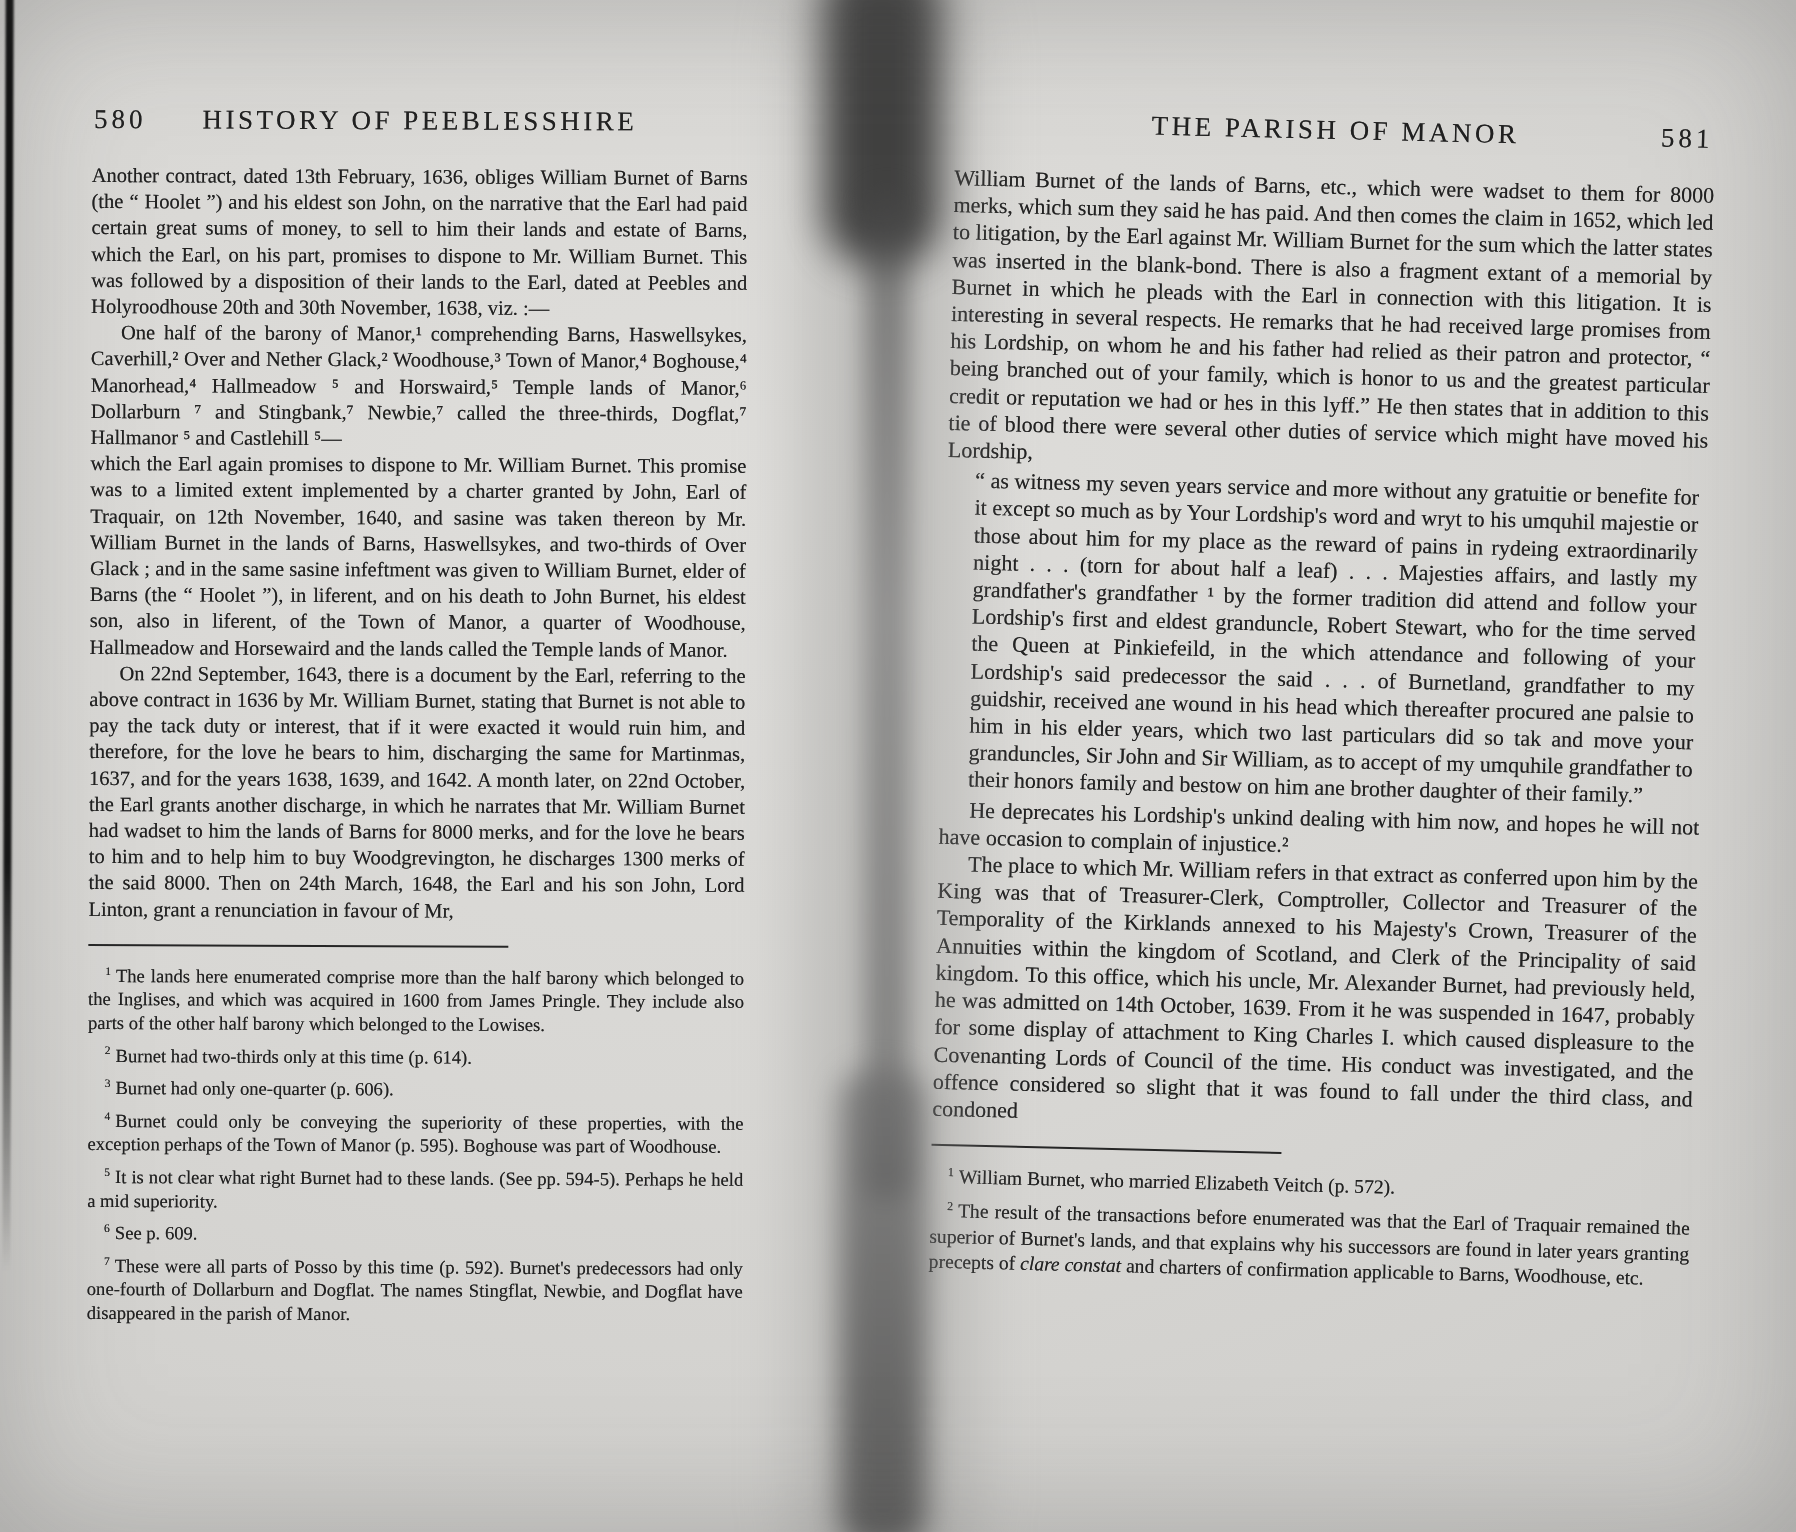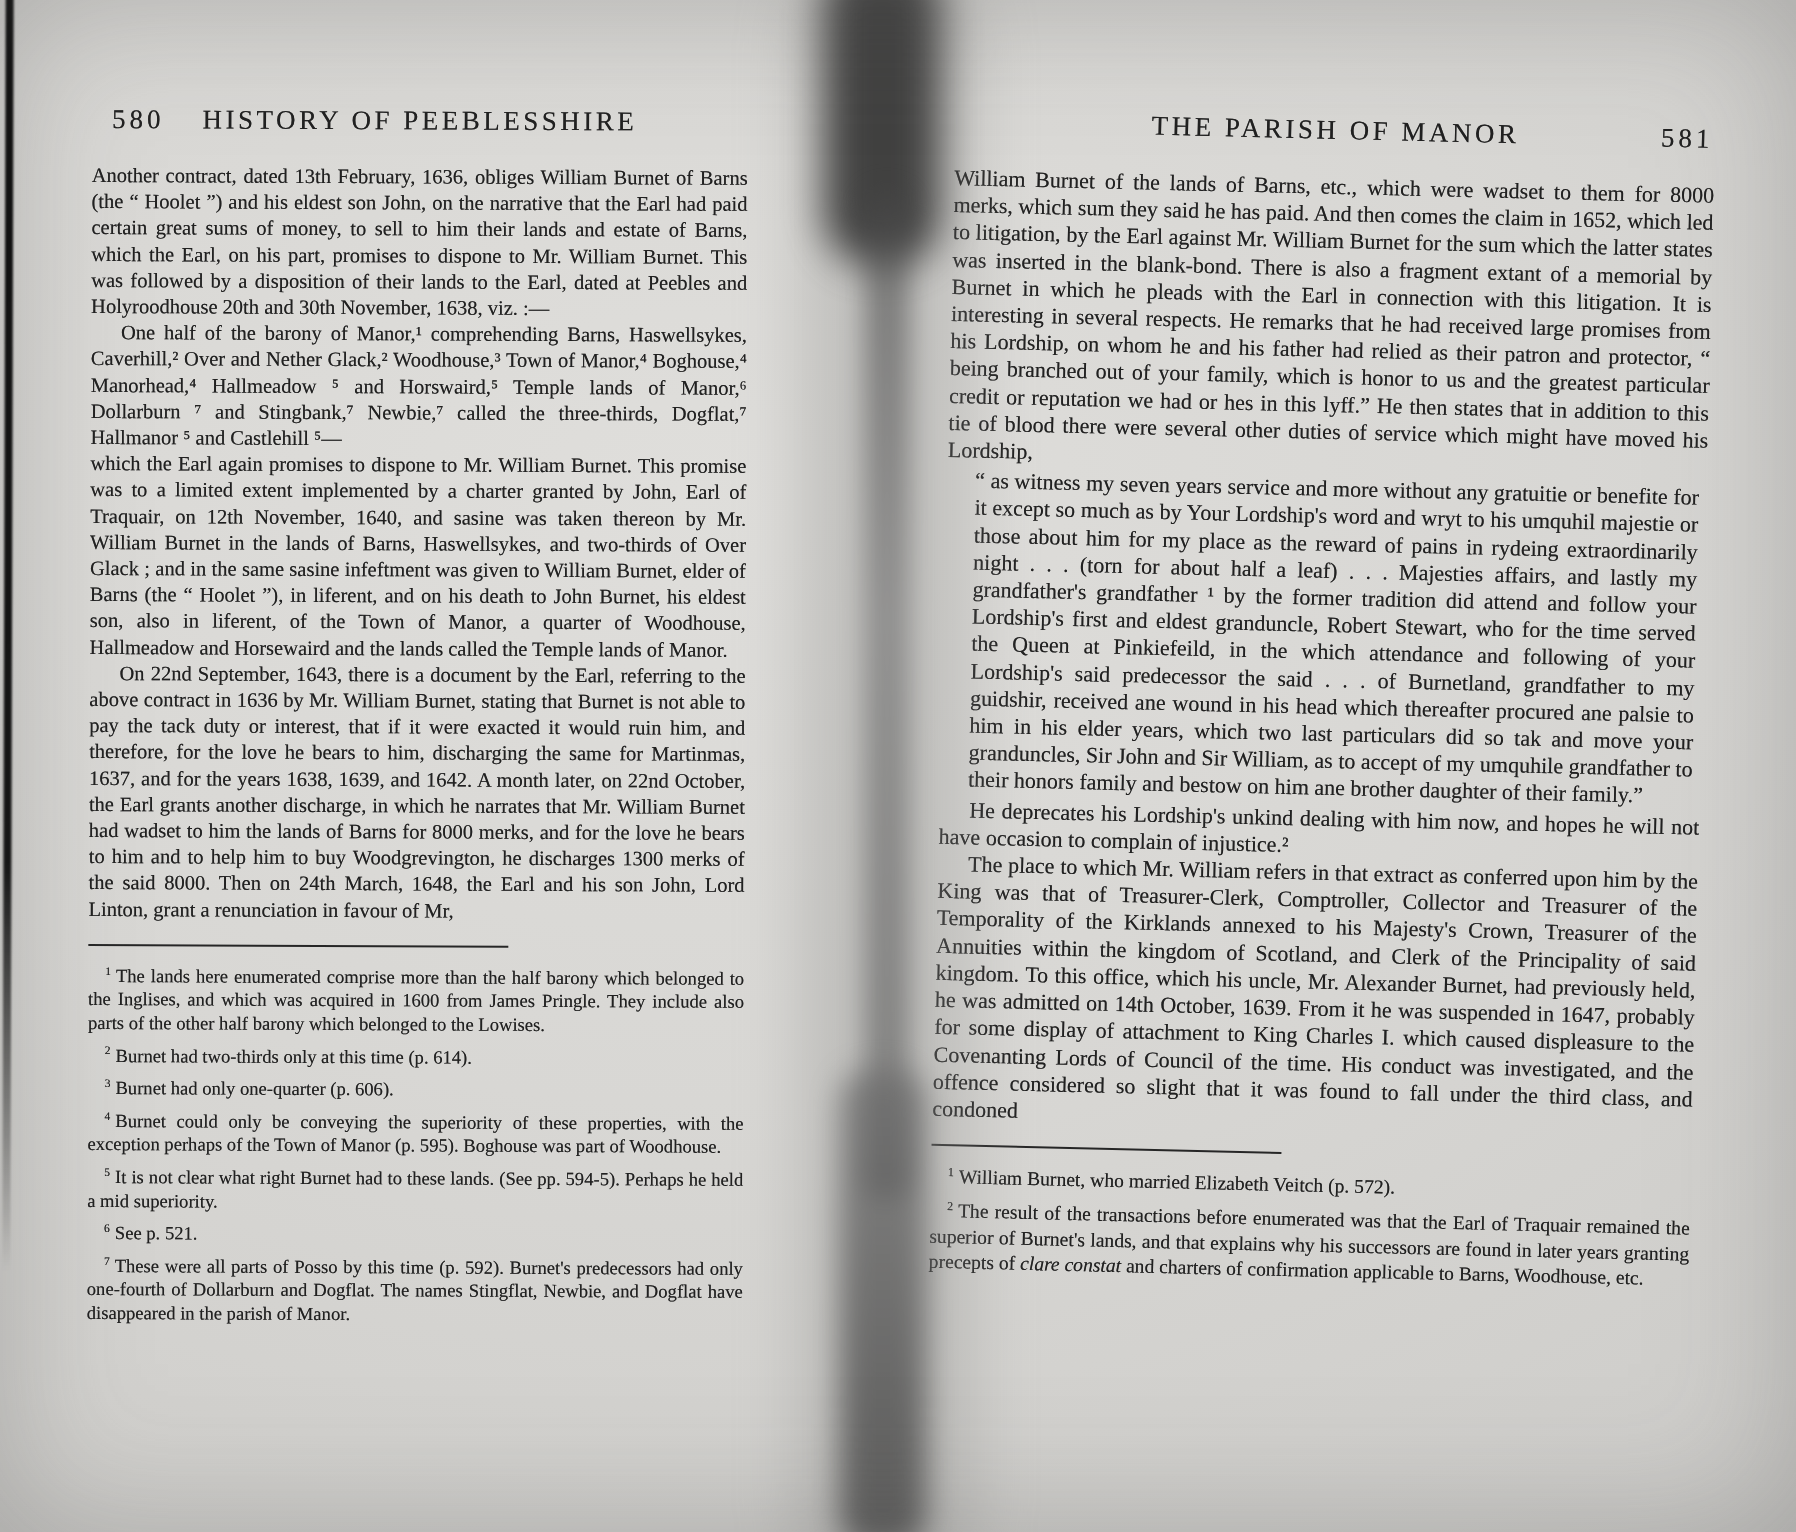--- a/index.html
+++ b/index.html
@@ -12,21 +12,21 @@
   .scan::after{content:"";position:absolute;inset:0;pointer-events:none;
     box-shadow:inset 0 0 140px rgba(90,90,88,.35);}
   .edge{position:absolute;left:4px;top:-8px;width:8px;height:1280px;
     background:linear-gradient(to bottom,#060606 0%,#0b0b0b 68%,rgba(10,10,10,0) 100%);
     filter:blur(1.2px);transform:rotate(0.15deg);}
   .page{position:absolute;}
   .page.left{left:92px;top:104px;width:656px;transform:rotate(0.25deg);transform-origin:top left;}
   .page.right{left:956px;top:106px;width:760px;transform:rotate(1.35deg);transform-origin:top left;}
   .hdr{position:relative;height:38px;margin-bottom:20px;}
   .hdr .num{position:absolute;top:0;font-size:27px;letter-spacing:4px;}
-  .numl{left:20px;}
+  .numl{left:2px;}
   .numr{right:2px;}
   .hdr .ttl{text-align:center;font-size:27px;letter-spacing:3.5px;white-space:nowrap;}
   .body-text p{margin:0;text-align:justify;}
   .left .body-text p{font-size:20.5px;line-height:26.2px;}
   .right .body-text p{font-size:22px;line-height:27.2px;}
   p.ind{text-indent:30px;}
   p.quote{margin:3px 8px 3px 28px !important;}
   .txt{text-shadow:0 0 .5px rgba(25,25,25,.6);}
   .fns{margin-top:22px;}
   .rule{border-top:2.5px solid #262626;margin-bottom:18px;}
@@ -67,21 +67,21 @@
       <p class="txt">which the Earl again promises to dispone to Mr. William Burnet. This promise was to a limited extent implemented by a charter granted by John, Earl of Traquair, on 12th November, 1640, and sasine was taken thereon by Mr. William Burnet in the lands of Barns, Haswellsykes, and two-thirds of Over Glack ; and in the same sasine infeftment was given to William Burnet, elder of Barns (the “ Hoolet ”), in liferent, and on his death to John Burnet, his eldest son, also in liferent, of the Town of Manor, a quarter of Woodhouse, Hallmeadow and Horsewaird and the lands called the Temple lands of Manor.</p>
       <p class="txt ind">On 22nd September, 1643, there is a document by the Earl, referring to the above contract in 1636 by Mr. William Burnet, stating that Burnet is not able to pay the tack duty or interest, that if it were exacted it would ruin him, and therefore, for the love he bears to him, discharging the same for Martinmas, 1637, and for the years 1638, 1639, and 1642. A month later, on 22nd October, the Earl grants another discharge, in which he narrates that Mr. William Burnet had wadset to him the lands of Barns for 8000 merks, and for the love he bears to him and to help him to buy Woodgrevington, he discharges 1300 merks of the said 8000. Then on 24th March, 1648, the Earl and his son John, Lord Linton, grant a renunciation in favour of Mr,</p>
     </div>
     <div class="fns">
       <div class="rule"></div>
       <p class="fn txt"><sup class="fnm">1</sup><span>The lands here enumerated comprise more than the half barony which belonged to the Inglises, and which was acquired in 1600 from James Pringle. They include also parts of the other half barony which belonged to the Lowises.</span></p>
       <p class="fn txt"><sup class="fnm">2</sup><span>Burnet had two-thirds only at this time (p. 614).</span></p>
       <p class="fn txt"><sup class="fnm">3</sup><span>Burnet had only one-quarter (p. 606).</span></p>
       <p class="fn txt"><sup class="fnm">4</sup><span>Burnet could only be conveying the superiority of these properties, with the exception perhaps of the Town of Manor (p. 595). Boghouse was part of Woodhouse.</span></p>
       <p class="fn txt"><sup class="fnm">5</sup><span>It is not clear what right Burnet had to these lands. (See pp. 594-5). Perhaps he held a mid superiority.</span></p>
-      <p class="fn txt"><sup class="fnm">6</sup><span>See p. 521.</span></p>
+      <p class="fn txt"><sup class="fnm">6</sup><span>See p. 609.</span></p>
       <p class="fn txt"><sup class="fnm">7</sup><span>These were all parts of Posso by this time (p. 592). Burnet's predecessors had only one-fourth of Dollarburn and Dogflat. The names Stingflat, Newbie, and Dogflat have disappeared in the parish of Manor.</span></p>
     </div>
   </section>
 
   <section class="page right">
     <header class="hdr">
       <div class="ttl txt">THE PARISH OF MANOR</div>
       <span class="num numr txt">581</span>
     </header>
     <div class="body-text">

